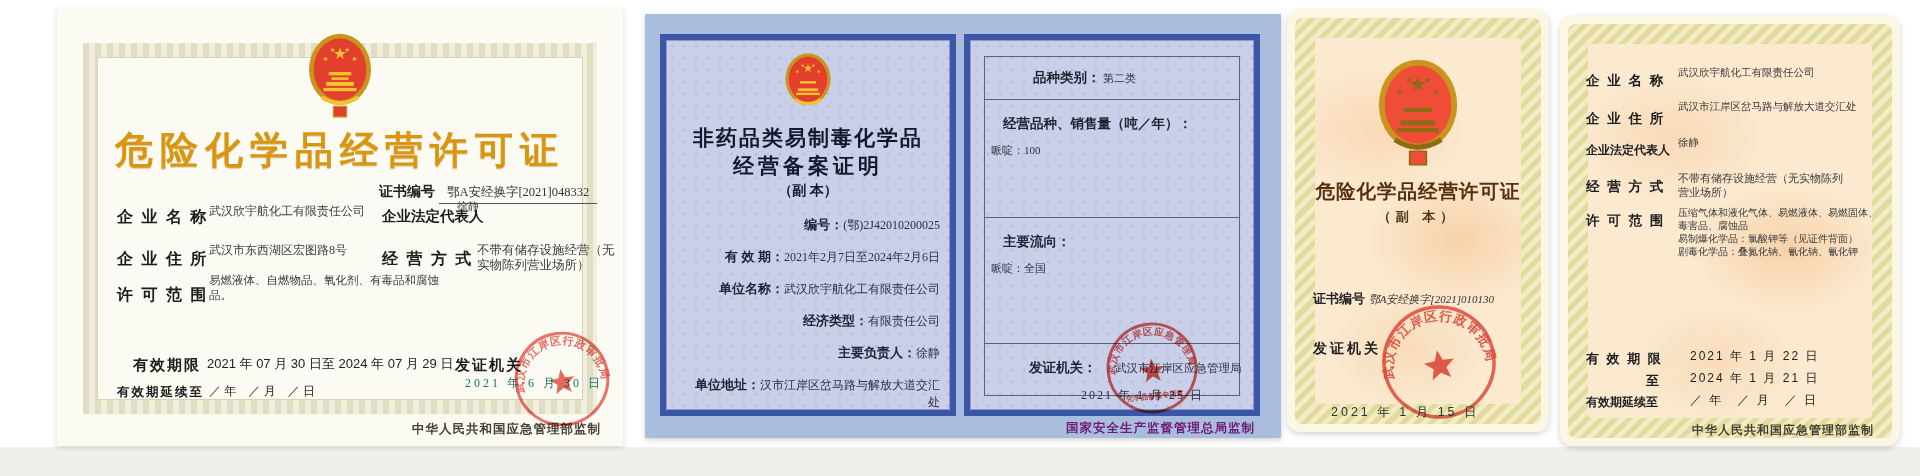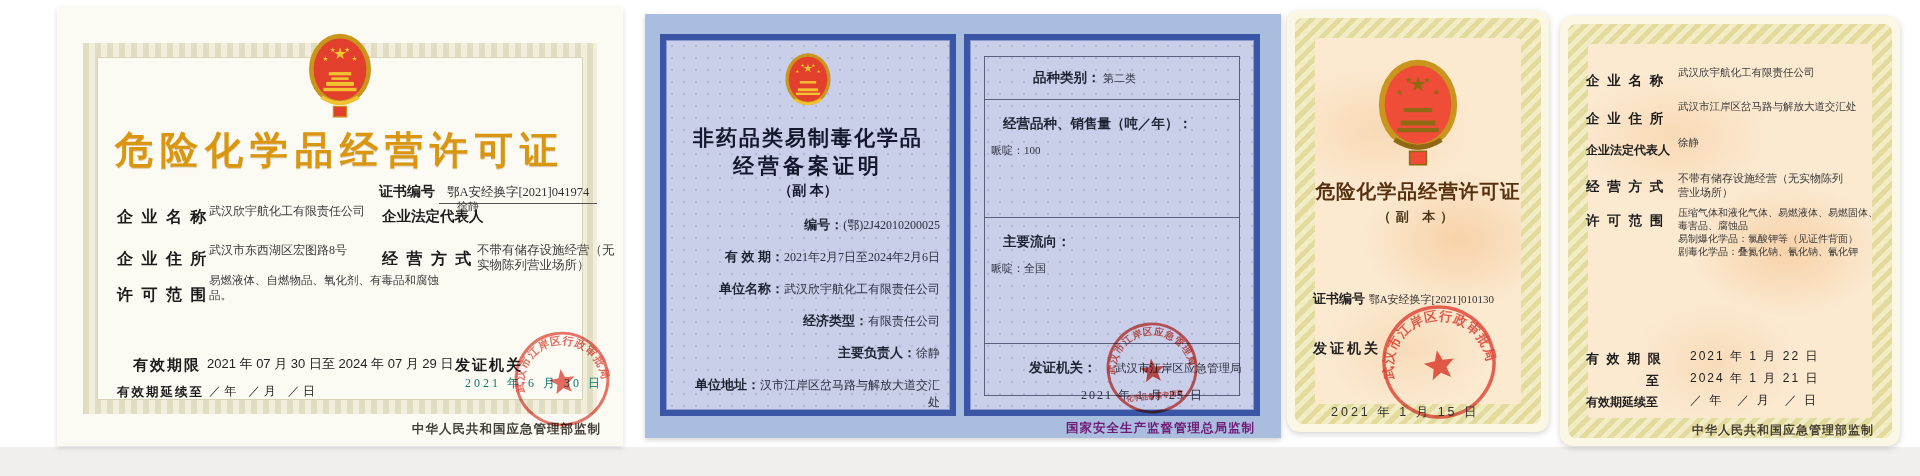--- a/index.html
+++ b/index.html
@@ -61,21 +61,21 @@
            background:radial-gradient(150px 100px at 30% 25%,#f9dab6,transparent 65%),
                       radial-gradient(160px 110px at 70% 55%,#f7d2a8,transparent 60%),
                       radial-gradient(140px 100px at 45% 85%,#f8dcba,transparent 60%),#fbe9d0;}
   .r1-emblem{position:absolute;left:50%;top:48px;transform:translateX(-50%);z-index:3;}
   .r1-title{position:absolute;left:0;right:0;top:168px;text-align:center;font-family:"Liberation Serif",serif;
             font-weight:bold;font-size:19.5px;color:#56300f;letter-spacing:1px;z-index:3;}
   .r1-sub{position:absolute;left:0;right:0;top:198px;text-align:center;font-size:13px;font-weight:bold;
           color:#4a3519;letter-spacing:5px;z-index:3;}
   .r1-certno{position:absolute;left:26px;top:280px;font-size:13px;z-index:3;}
   .r1-certno .lbl{font-weight:bold;color:#222;}
-  .r1-certno .val{font-family:"Liberation Serif",serif;font-size:11px;color:#333;}
+  .r1-certno .val{font-family:"Liberation Serif",serif;font-size:11px;color:#333;font-style:italic;}
   .r1-issuer{position:absolute;left:26px;top:330px;font-weight:bold;font-size:14px;letter-spacing:3px;color:#222;z-index:3;}
   .r1-date{position:absolute;left:44px;top:394px;font-size:12.5px;color:#333;letter-spacing:3px;z-index:6;}
   .r2-label{position:absolute;font-weight:bold;font-size:13.5px;color:#1d1d1d;letter-spacing:2px;z-index:3;}
   .r2-value{position:absolute;font-family:"Liberation Serif",serif;font-size:10.5px;color:#3a3a3a;line-height:13.5px;z-index:3;}
   .r2-scope{width:206px;font-size:10px;line-height:13px;}
   .r2-footer{position:absolute;right:26px;top:406px;font-size:12px;font-weight:bold;color:#473f33;
              letter-spacing:1px;z-index:3;}
 
   .seal-svg text{font-family:"Liberation Sans",sans-serif;font-weight:bold;}
 </style>
@@ -103,21 +103,21 @@
       <rect x="29" y="75" width="42" height="6" fill="#f2c230"></rect>
       <rect x="25" y="84" width="50" height="5" fill="#f2c230"></rect>
       <path d="M 22 98 Q 50 116 78 98" stroke="#f2c230" stroke-width="6" fill="none"></path>
       <rect x="40" y="112" width="20" height="16" fill="#e2402c" stroke="#c9951c" stroke-width="2"></rect>
     </svg>
 
     <div class="lc-title">危险化学品经营许可证</div>
 
     <div class="lc-certno">
       <span class="lbl">证书编号</span>
-      <span class="val">鄂A安经换字[2021]041974</span>
+      <span class="val">鄂A安经换字[2021]048332</span>
     </div>
 
     <div class="lc-label" style="left:60px;top:200px;">企 业 名 称</div>
     <div class="lc-value" style="left:152px;top:197px;width:170px;">武汉欣宇航化工有限责任公司</div>
 
     <div class="lc-label" style="left:325px;top:200px;font-size:14.5px;letter-spacing:0;">企业法定代表人</div>
     <div class="lc-value lc-small" style="left:400px;top:192px;">徐静</div>
 
     <div class="lc-label" style="left:60px;top:242px;">企 业 住 所</div>
     <div class="lc-value" style="left:152px;top:236px;width:180px;">武汉市东西湖区宏图路8号</div>

